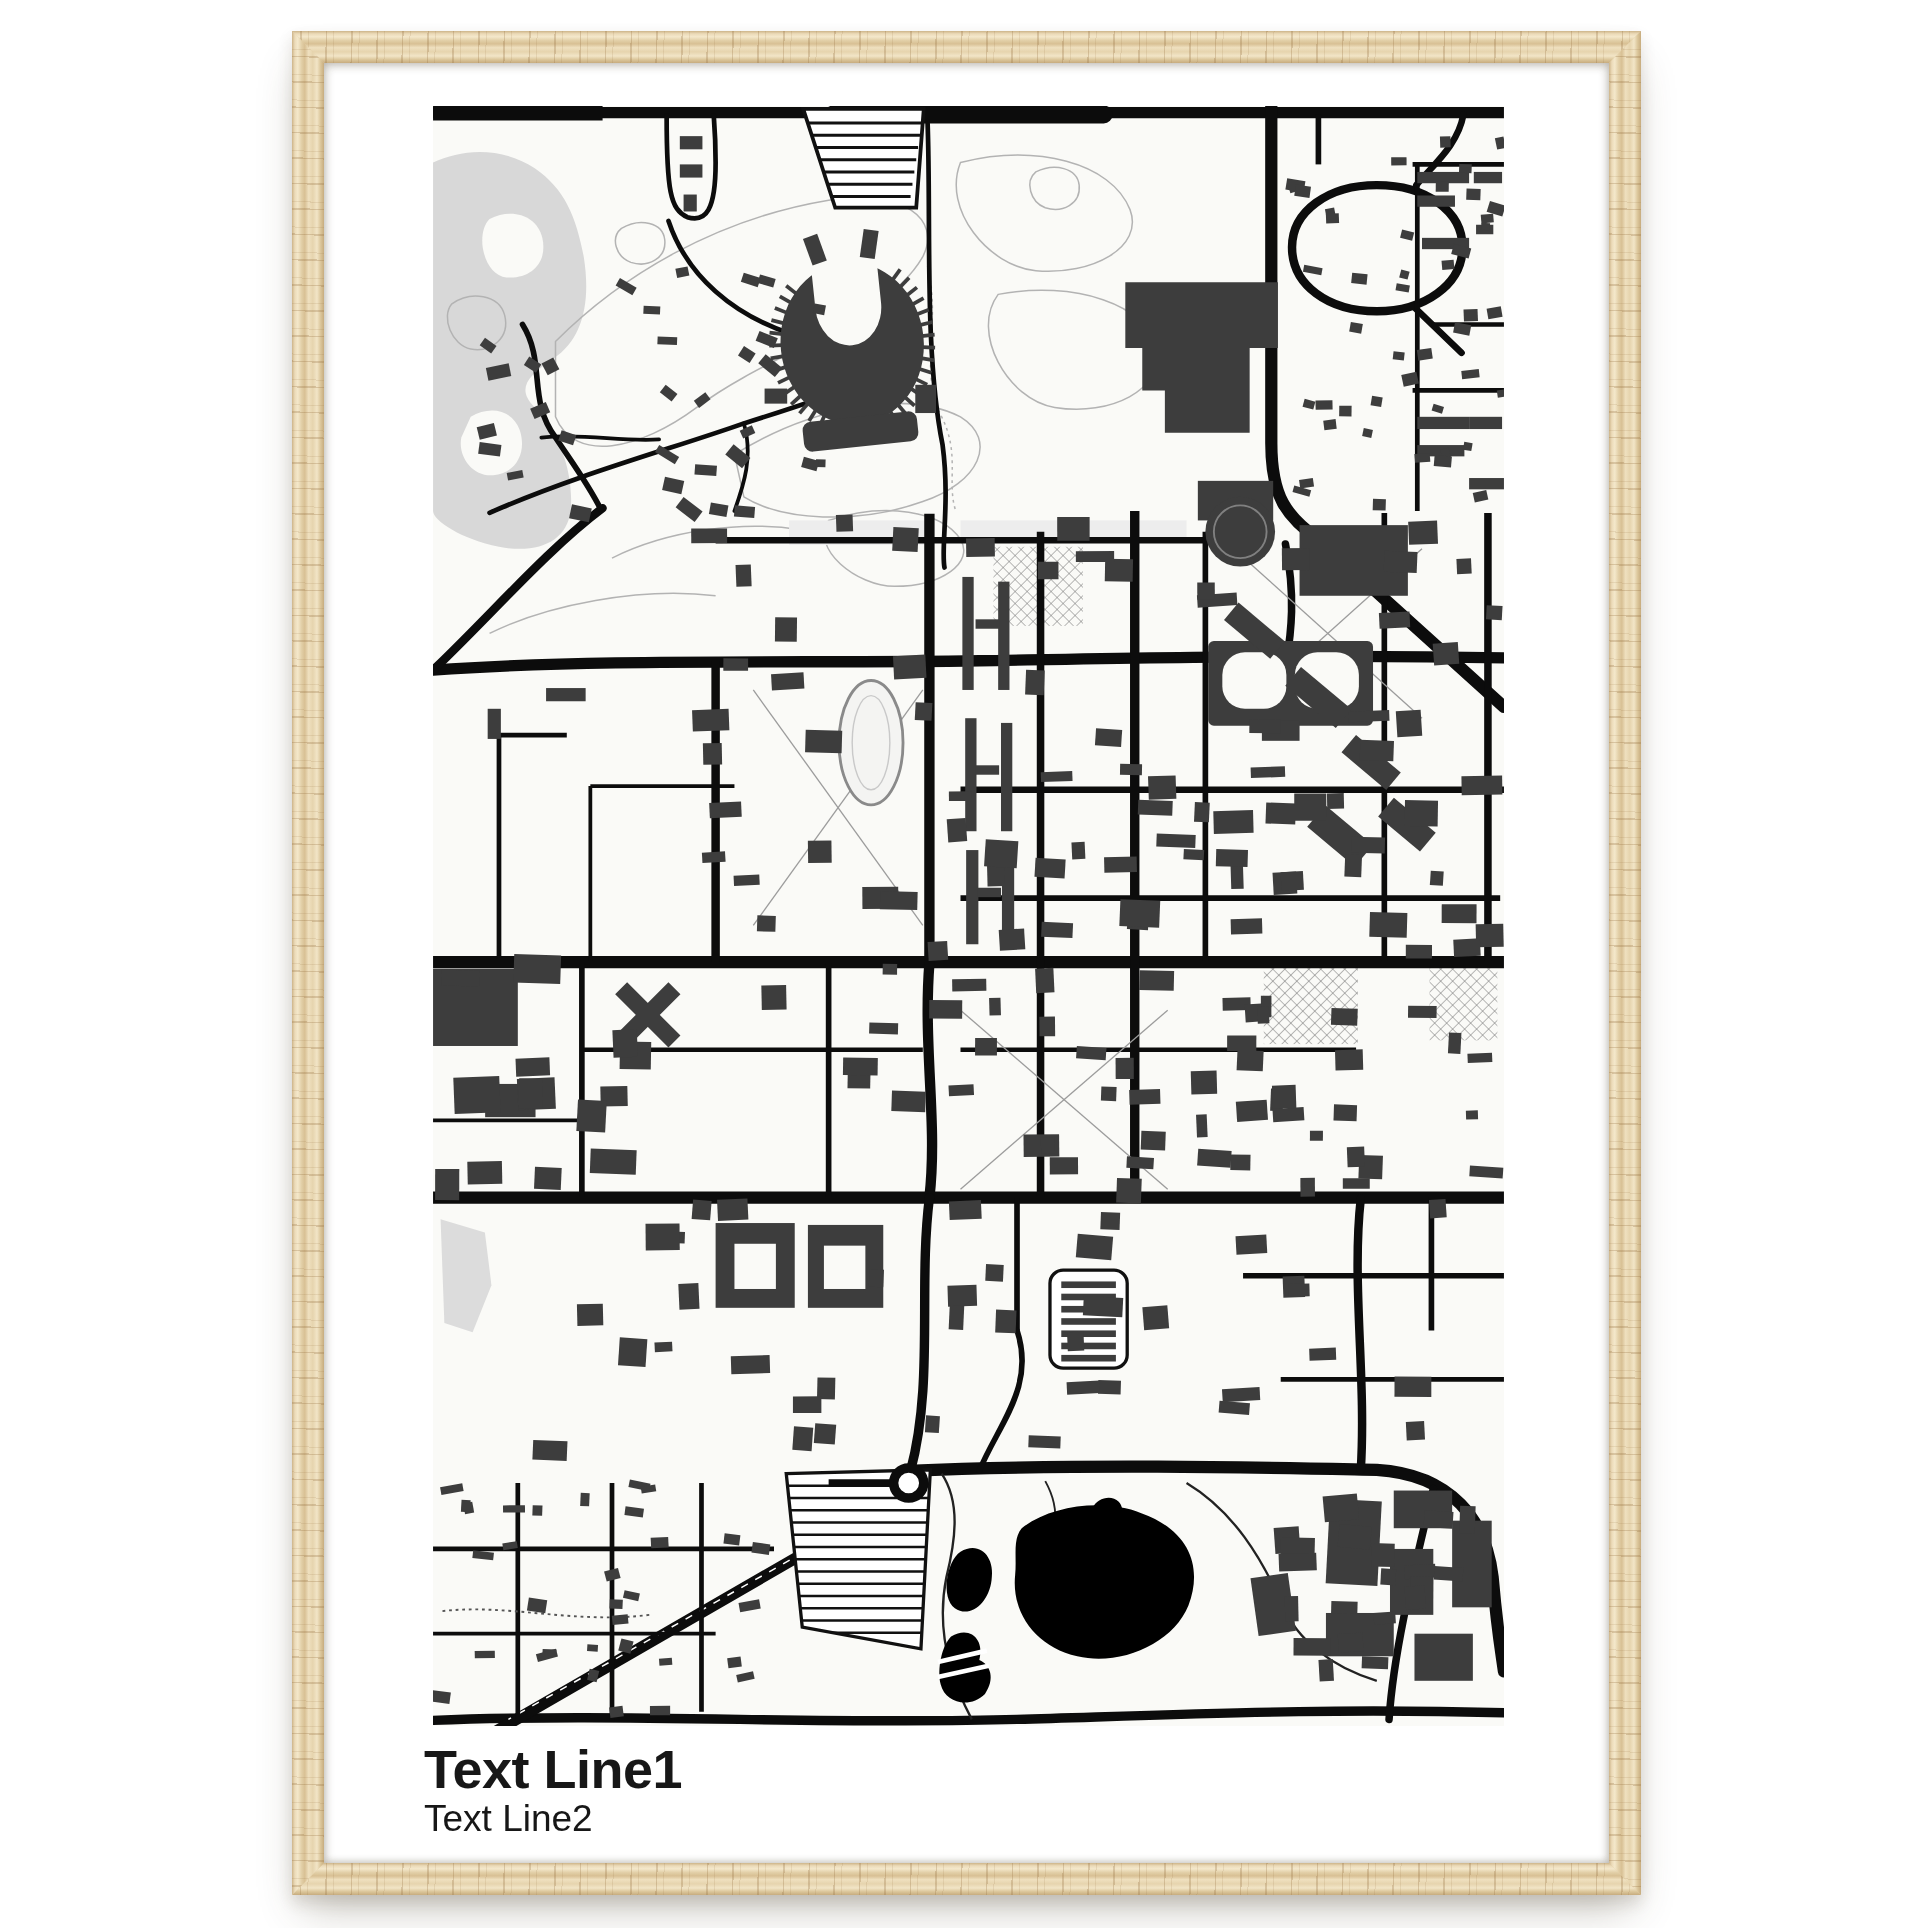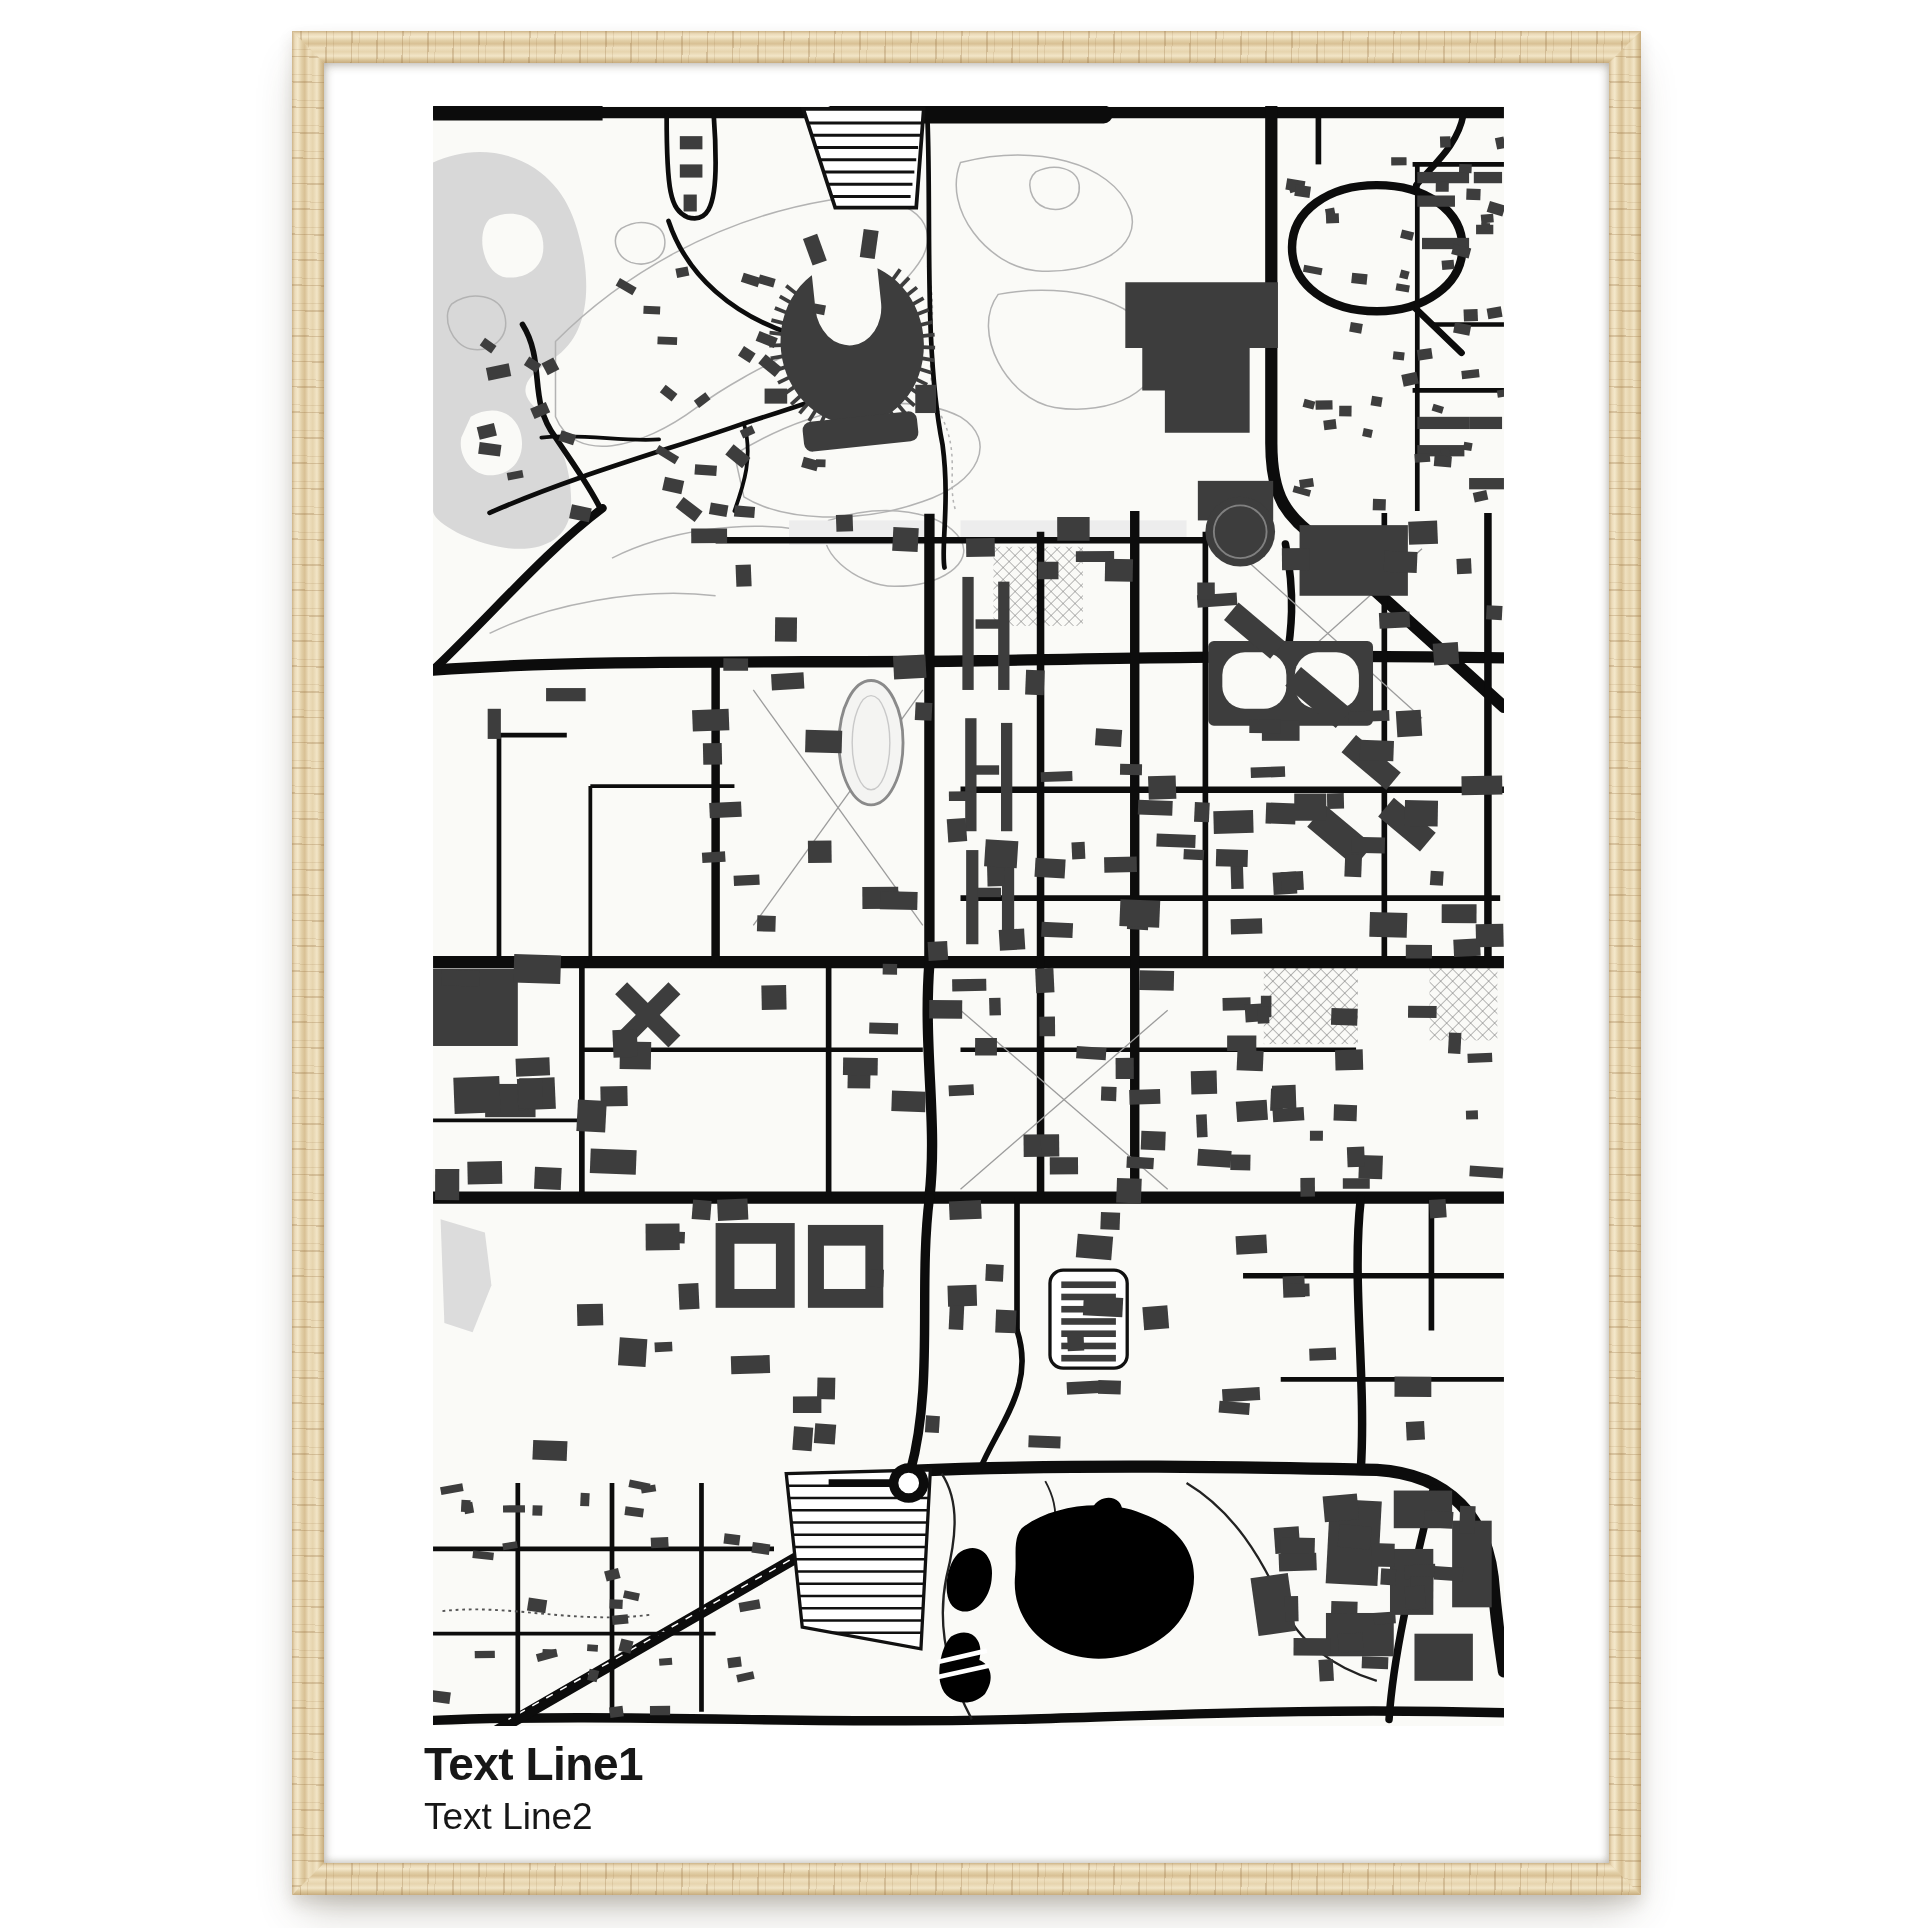--- a/index.html
+++ b/index.html
@@ -23,22 +23,22 @@
         linear-gradient(90deg,#cdb489 0,#ecdbb9 9%,#f4e8cb 18%,#e2cfa7 30%,#d8c094 40%,#efe0bf 52%,
           #e6d4ae 65%,#f2e5c7 78%,#dcc79c 89%,#c7ac7e 100%);}
   .wood.left{left:0;clip-path:polygon(0 0,100% 32px,100% calc(100% - 32px),0 100%);}
   .wood.right{right:0;clip-path:polygon(0 32px,100% 0,100% 100%,0 calc(100% - 32px));}
   .mat{position:absolute;inset:32px;background:var(--mat,#fff);
        box-shadow:inset 0 3.8px 8.5px rgba(60,48,30,.18),inset 0 -2.8px 6.6px rgba(60,48,30,.10),
                   inset 3.8px 0 8.5px rgba(60,48,30,.10),inset -3.8px 0 8.5px rgba(60,48,30,.10);}
   .print{position:absolute;left:109px;top:43px;width:1071px;height:1620px;background:var(--map-bg,#fafaf7);}
   .print svg{display:block;width:100%;height:100%;}
   .caption{position:absolute;left:100px;top:1678px;color:#171717;}
-  .caption .l1{font-size:46px;font-weight:700;line-height:1.04;letter-spacing:-0.5px;}
-  .caption .l2{font-size:37px;font-weight:400;line-height:1.1;margin-top:8px;}
+  .caption .l1{font-size:54px;font-weight:700;line-height:1.04;letter-spacing:-0.5px;}
+  .caption .l2{font-size:37px;font-weight:400;line-height:1.1;margin-top:2px;}
   
   .rd{stroke:var(--road,#0c0c0c);fill:none;}
   .rdr{stroke:var(--road,#0c0c0c);fill:none;stroke-linecap:round;}
   .bld{fill:var(--building,#3d3d3d);}
   .ct{stroke:var(--contour,#b3b3b3);fill:none;stroke-width:1.6;}
   .wk{stroke:#9c9c9c;fill:none;stroke-width:1.4;}
 </style>
 </head>
 <body>
 

